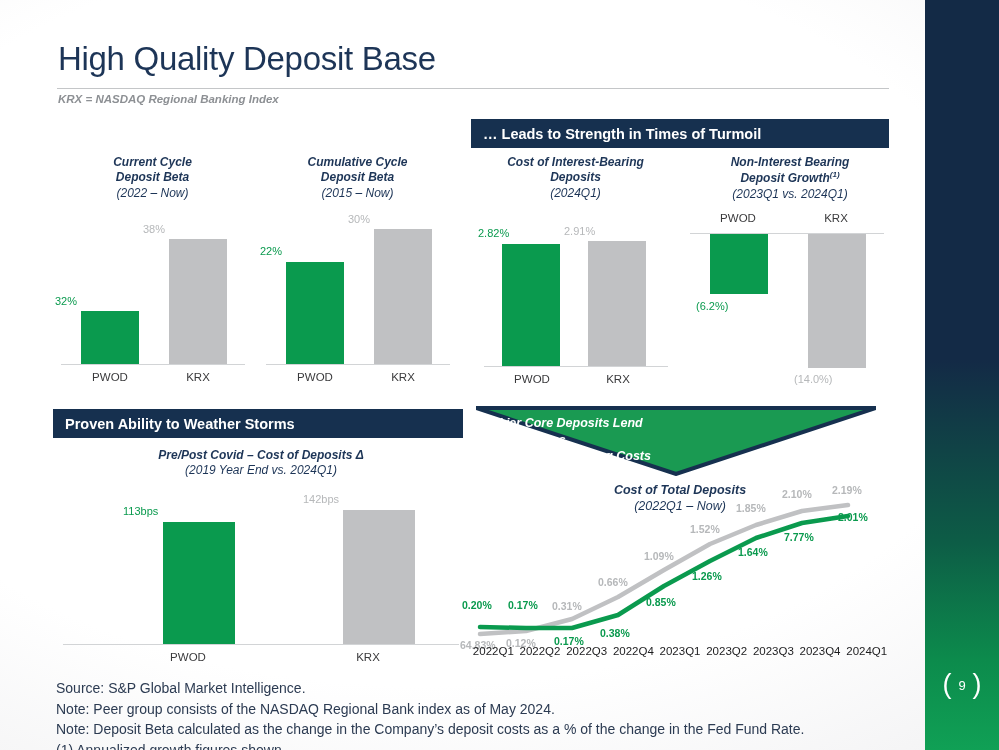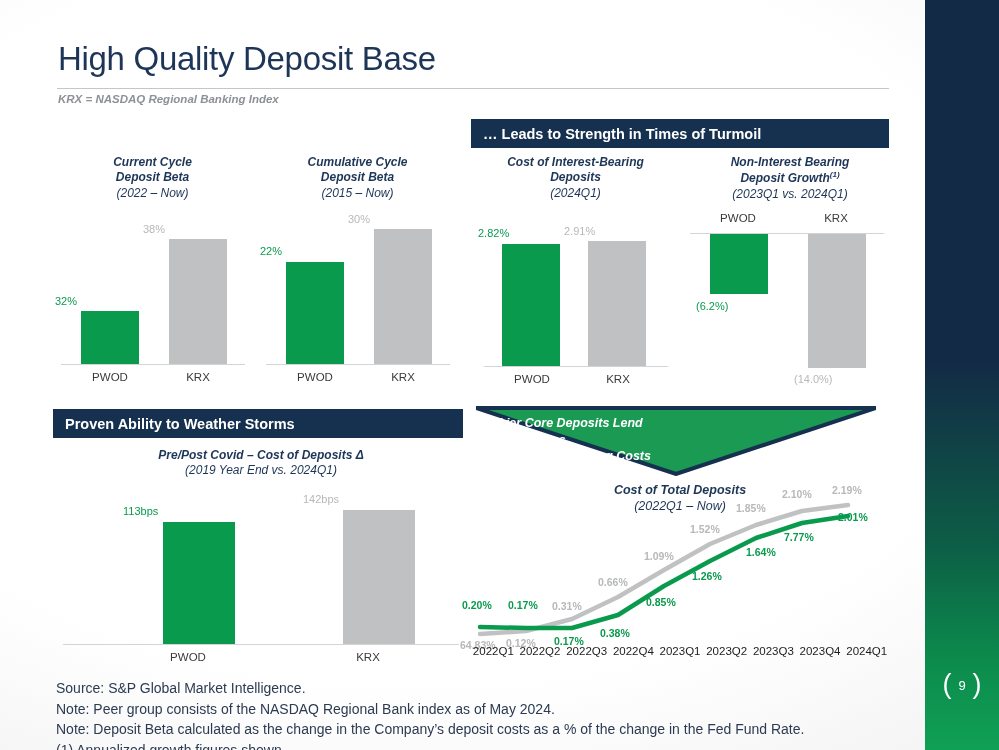--- a/index.html
+++ b/index.html
@@ -221,21 +221,21 @@
 
       <polyline fill="none" stroke="#0a9a4e" stroke-width="4.5" stroke-linecap="round" stroke-linejoin="round" points="10,145 56,146 102,146 148,133 194,104 240,79 286,56 332,41 378,34"></polyline>
     </svg>
 
     <div class="pt-lab g" style="left:-8px; top:117px;">0.20%</div>
     <div class="pt-lab g" style="left:38px; top:117px;">0.17%</div>
     <div class="pt-lab g" style="left:84px; top:153px;">0.17%</div>
     <div class="pt-lab g" style="left:130px; top:145px;">0.38%</div>
     <div class="pt-lab g" style="left:176px; top:114px;">0.85%</div>
     <div class="pt-lab g" style="left:222px; top:88px;">1.26%</div>
-    <div class="pt-lab g" style="left:276px; top:64px;">1.64%</div>
+    <div class="pt-lab g" style="left:268px; top:64px;">1.64%</div>
     <div class="pt-lab g" style="left:314px; top:49px;">7.77%</div>
     <div class="pt-lab g" style="left:368px; top:29px;">2.01%</div>
 
     <div class="pt-lab k" style="left:-10px; top:157px;">64.83%</div>
     <div class="pt-lab k" style="left:36px; top:155px;">0.12%</div>
     <div class="pt-lab k" style="left:82px; top:118px;">0.31%</div>
     <div class="pt-lab k" style="left:128px; top:94px;">0.66%</div>
     <div class="pt-lab k" style="left:174px; top:68px;">1.09%</div>
     <div class="pt-lab k" style="left:220px; top:41px;">1.52%</div>
     <div class="pt-lab k" style="left:266px; top:20px;">1.85%</div>

